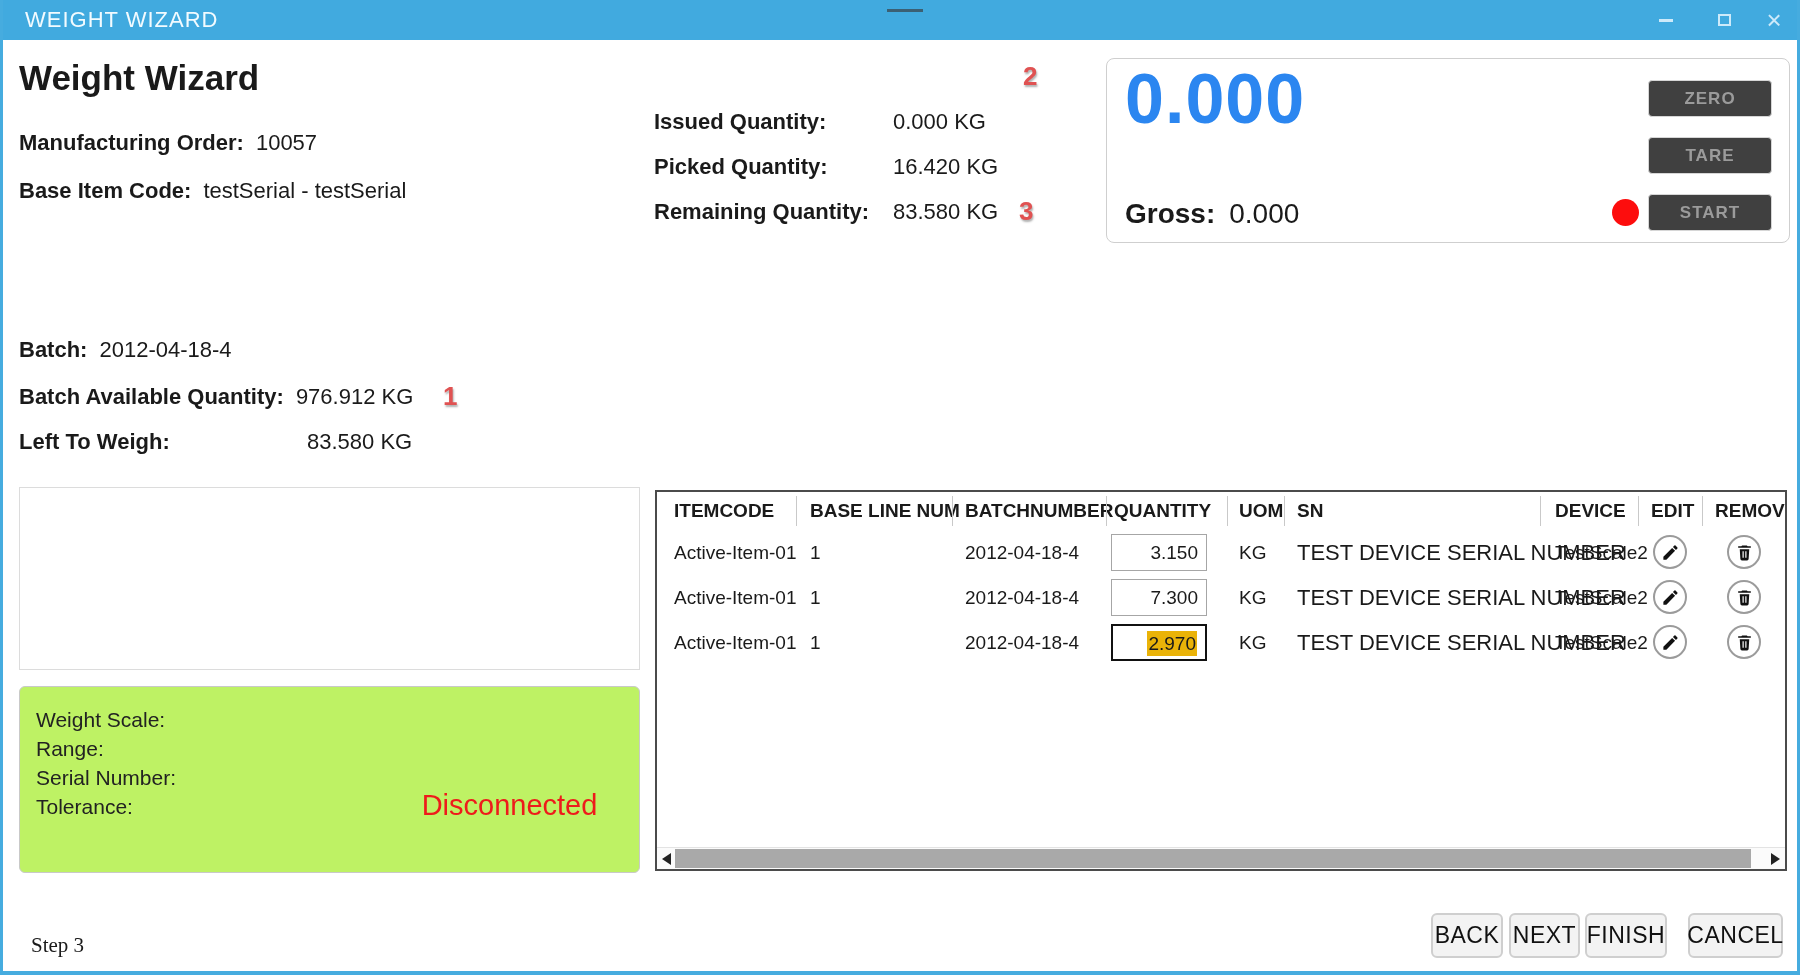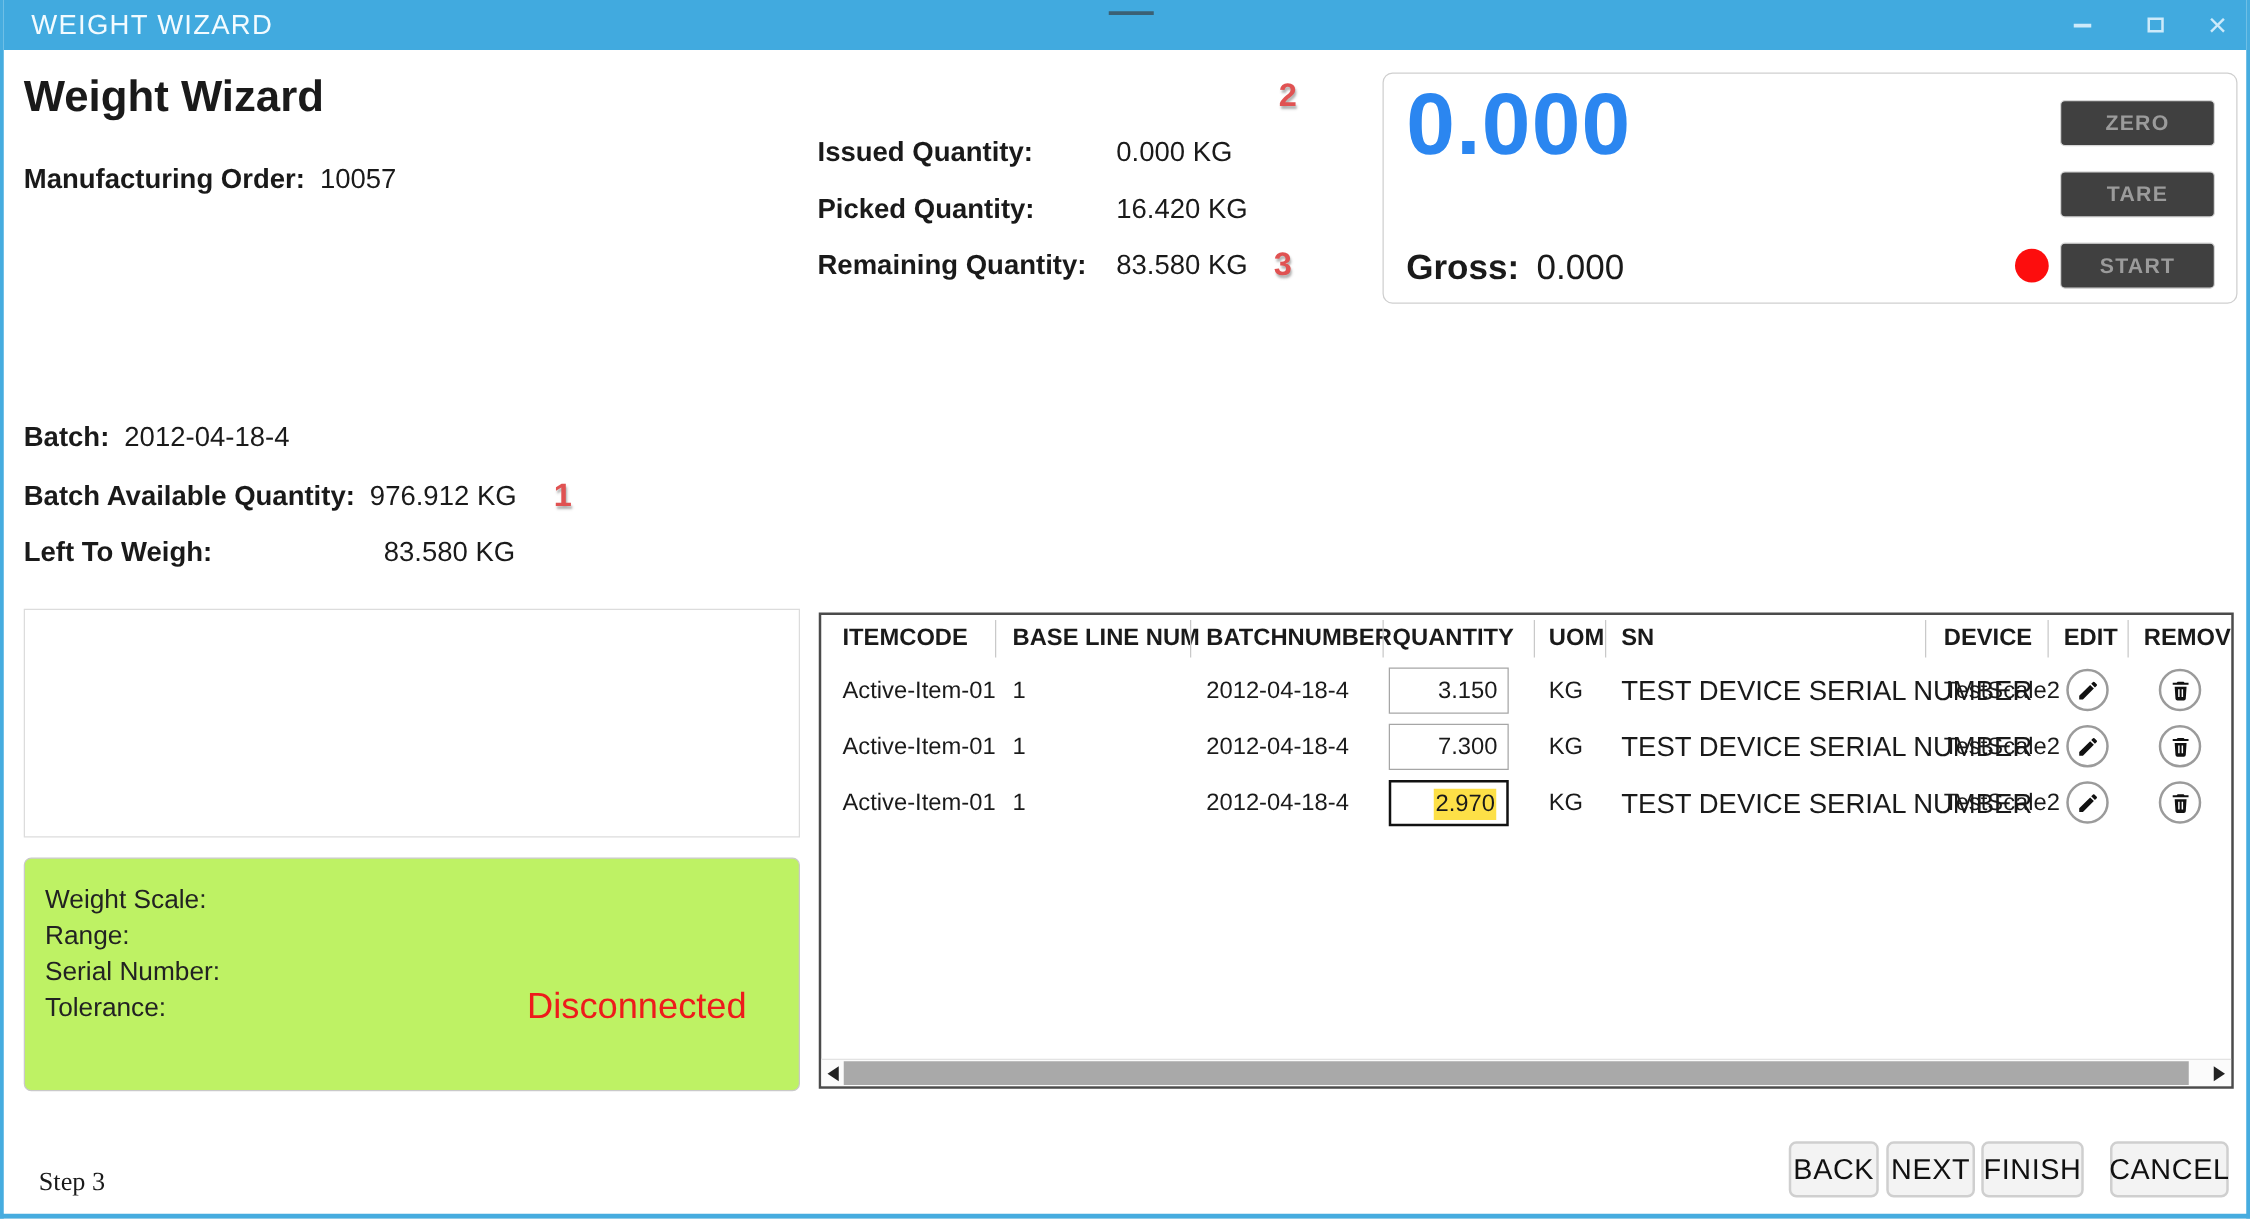--- a/index.html
+++ b/index.html
@@ -50,21 +50,21 @@
   
   .wtable { position:absolute; left:652px; top:490px; width:1132px; height:381px; border:2px solid #4b4b4b; background:#fff; overflow:hidden; }
   .th { position:absolute; top:0; height:38px; line-height:38px; font-size:19px; font-weight:700; white-space:nowrap; }
   .hsep { position:absolute; top:4px; width:1px; height:30px; background:#c9c9c9; }
   .trow { position:absolute; left:0; width:100%; height:45px; }
   .td { position:absolute; top:0; height:45px; line-height:45px; font-size:19px; white-space:nowrap; }
   .td-sn { font-size:22px; }
   .qty-input { position:absolute; left:454px; top:4px; width:96px; height:37px; border:1px solid #a6a6a6; background:#fff;
                font-size:19px; line-height:35px; text-align:right; padding-right:8px; }
   .qty-input.focused { border:2px solid #111; }
-  .qty-input .sel { background:#fde047; padding:2px 1px; }
+  .qty-input .sel { background:#eab308; padding:2px 1px; }
   .icon-circle { position:absolute; top:5px; width:34px; height:34px; border:2px solid #9b9b9b; border-radius:50%;
                  display:flex; align-items:center; justify-content:center; background:#fff; }
   .icon-circle svg { width:19px; height:19px; fill:#111; }
   .edit-pos { left:996px; } .remove-pos { left:1070px; }
   
   .hscroll { position:absolute; left:0; right:0; bottom:0; height:22px; background:#fbfbfb; border-top:1px solid #e3e3e3; }
   .hthumb { position:absolute; left:18px; top:1px; width:1076px; height:19px; background:#a9a9a9; }
   .harrow { position:absolute; top:5px; width:0; height:0; border-top:6px solid transparent; border-bottom:6px solid transparent; }
   .harrow.left  { left:5px;  border-right:9px solid #222; }
   .harrow.right { right:5px; border-left:9px solid #222; }
@@ -89,20 +89,23 @@
       </div>
     <div class="win-btn" style="left:1748px;">
         <span class="btn-close-g">×</span>
       </div>
   </div>
 
   <div class="page-heading">Weight Wizard</div>
 
   <div class="inforow" style="top:130px;">
     <span class="lbl">Manufacturing Order:</span><span class="val">10057</span>
+  </div>
+  <div class="inforow" style="top:178px;">
+    <span class="lbl">Base Item Code:</span><span class="val">testSerial - testSerial</span>
   </div>
   <div class="inforow" style="top:337px;">
     <span class="lbl">Batch:</span><span class="val">2012-04-18-4</span>
   </div>
   <div class="inforow" style="top:384px;">
     <span class="lbl">Batch Available Quantity:</span><span class="val">976.912 KG</span>
   </div>
   <div class="inforow" style="top:429px;">
     <span class="lbl lbl-fixed">Left To Weigh:</span><span class="val">83.580 KG</span>
   </div>

